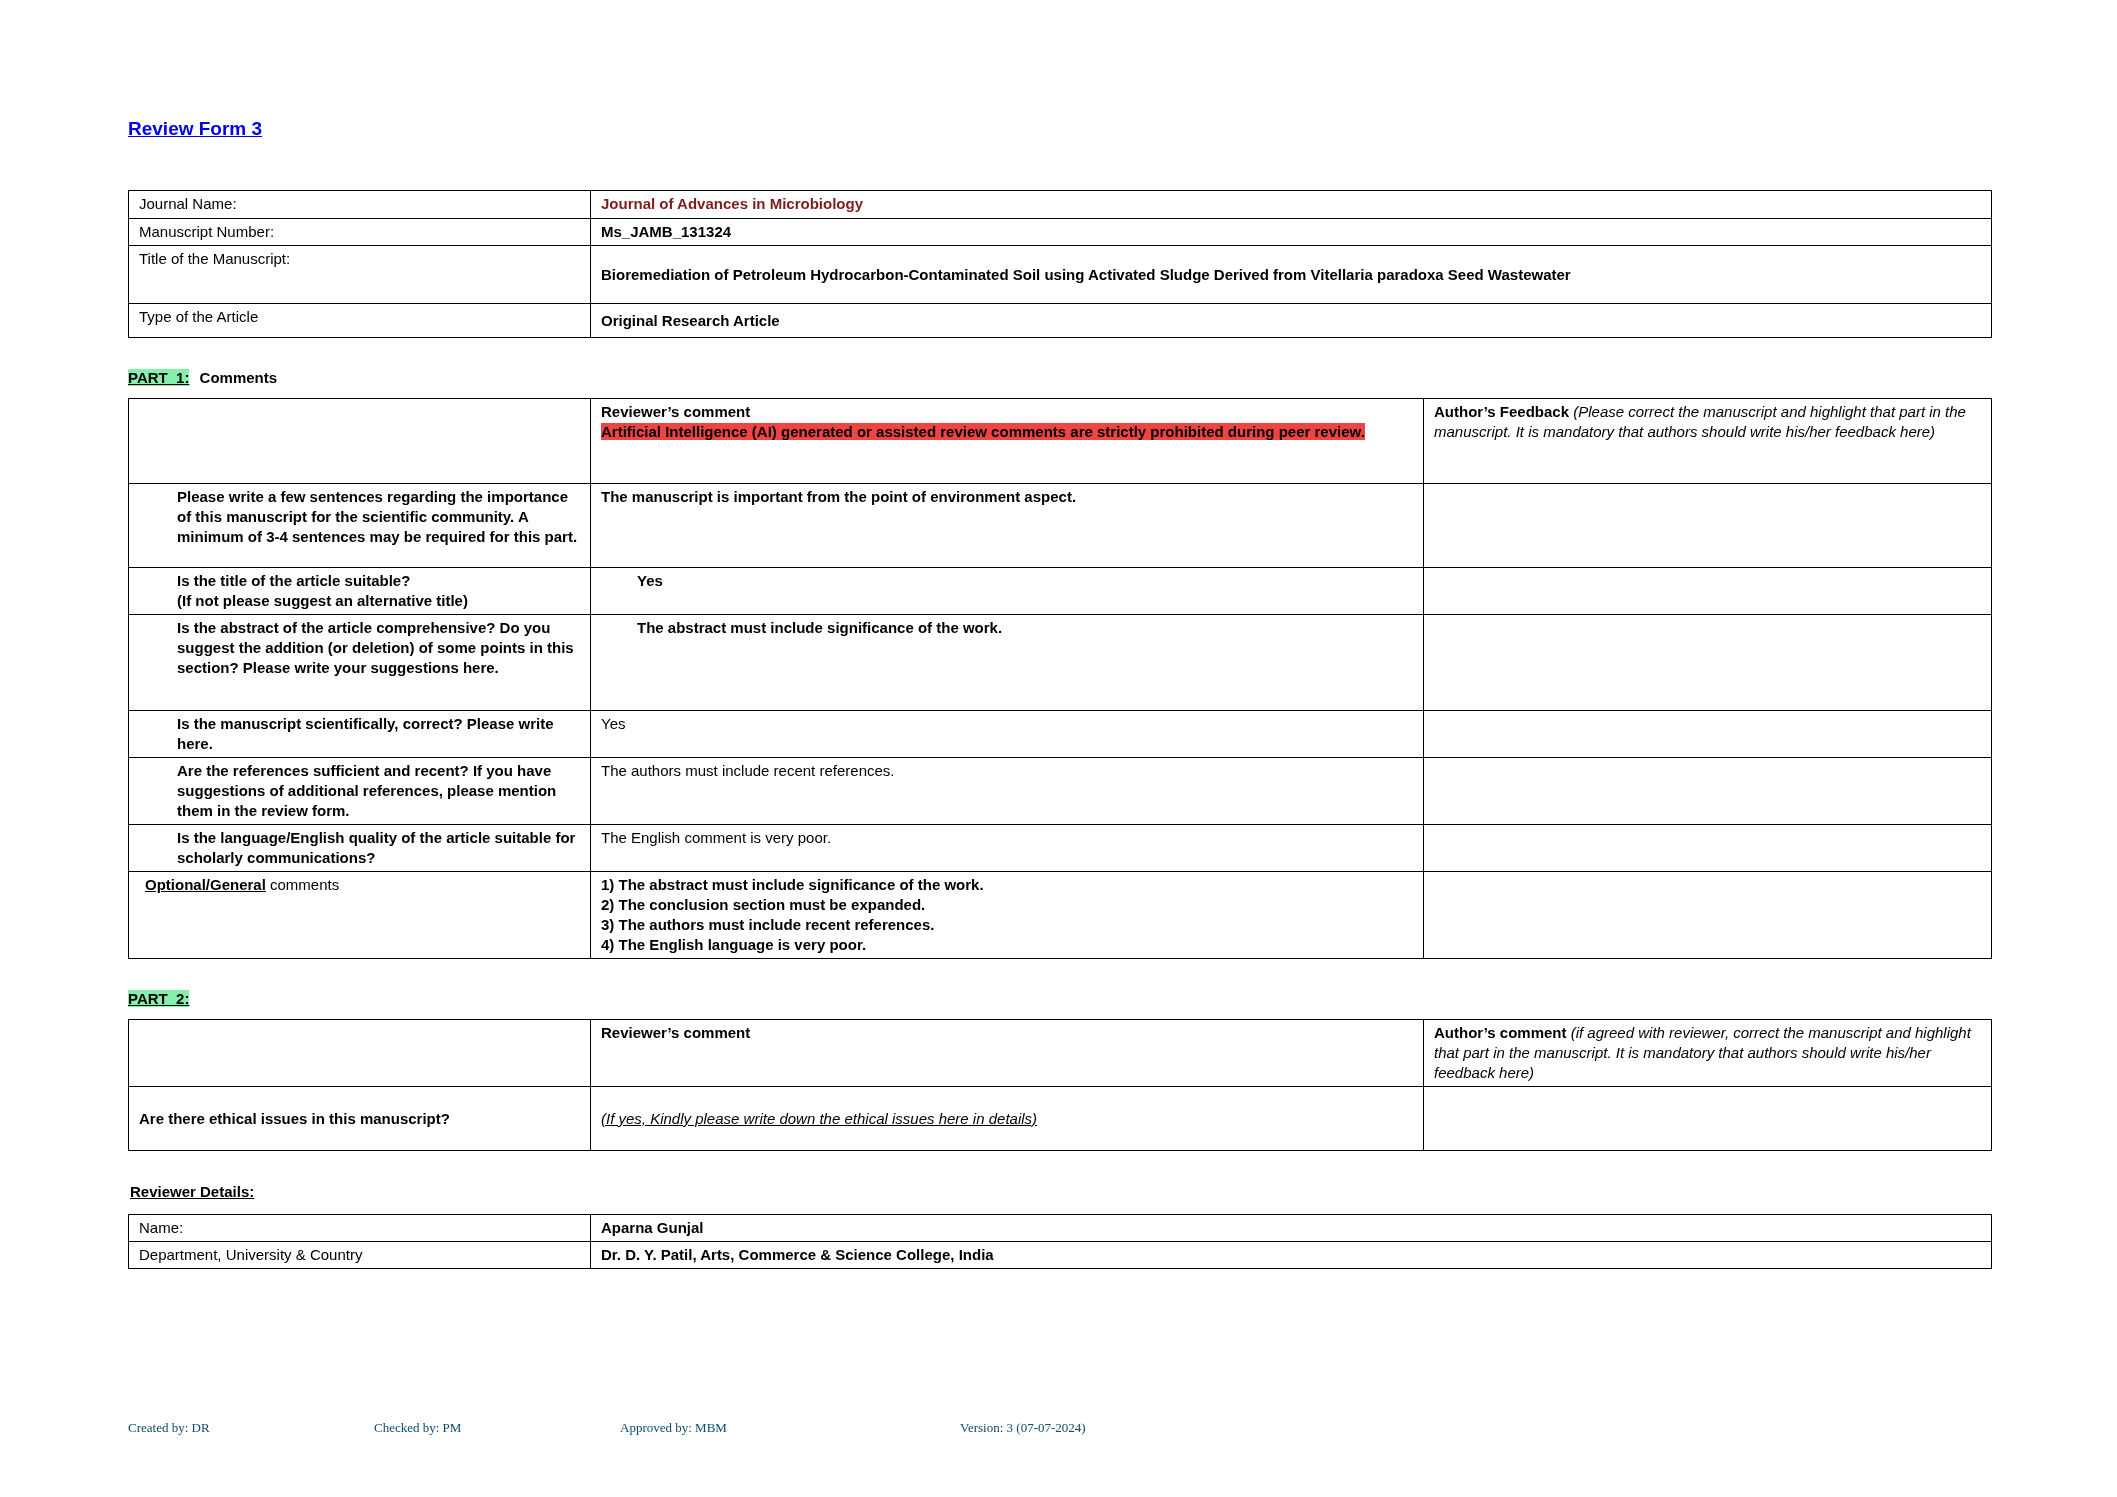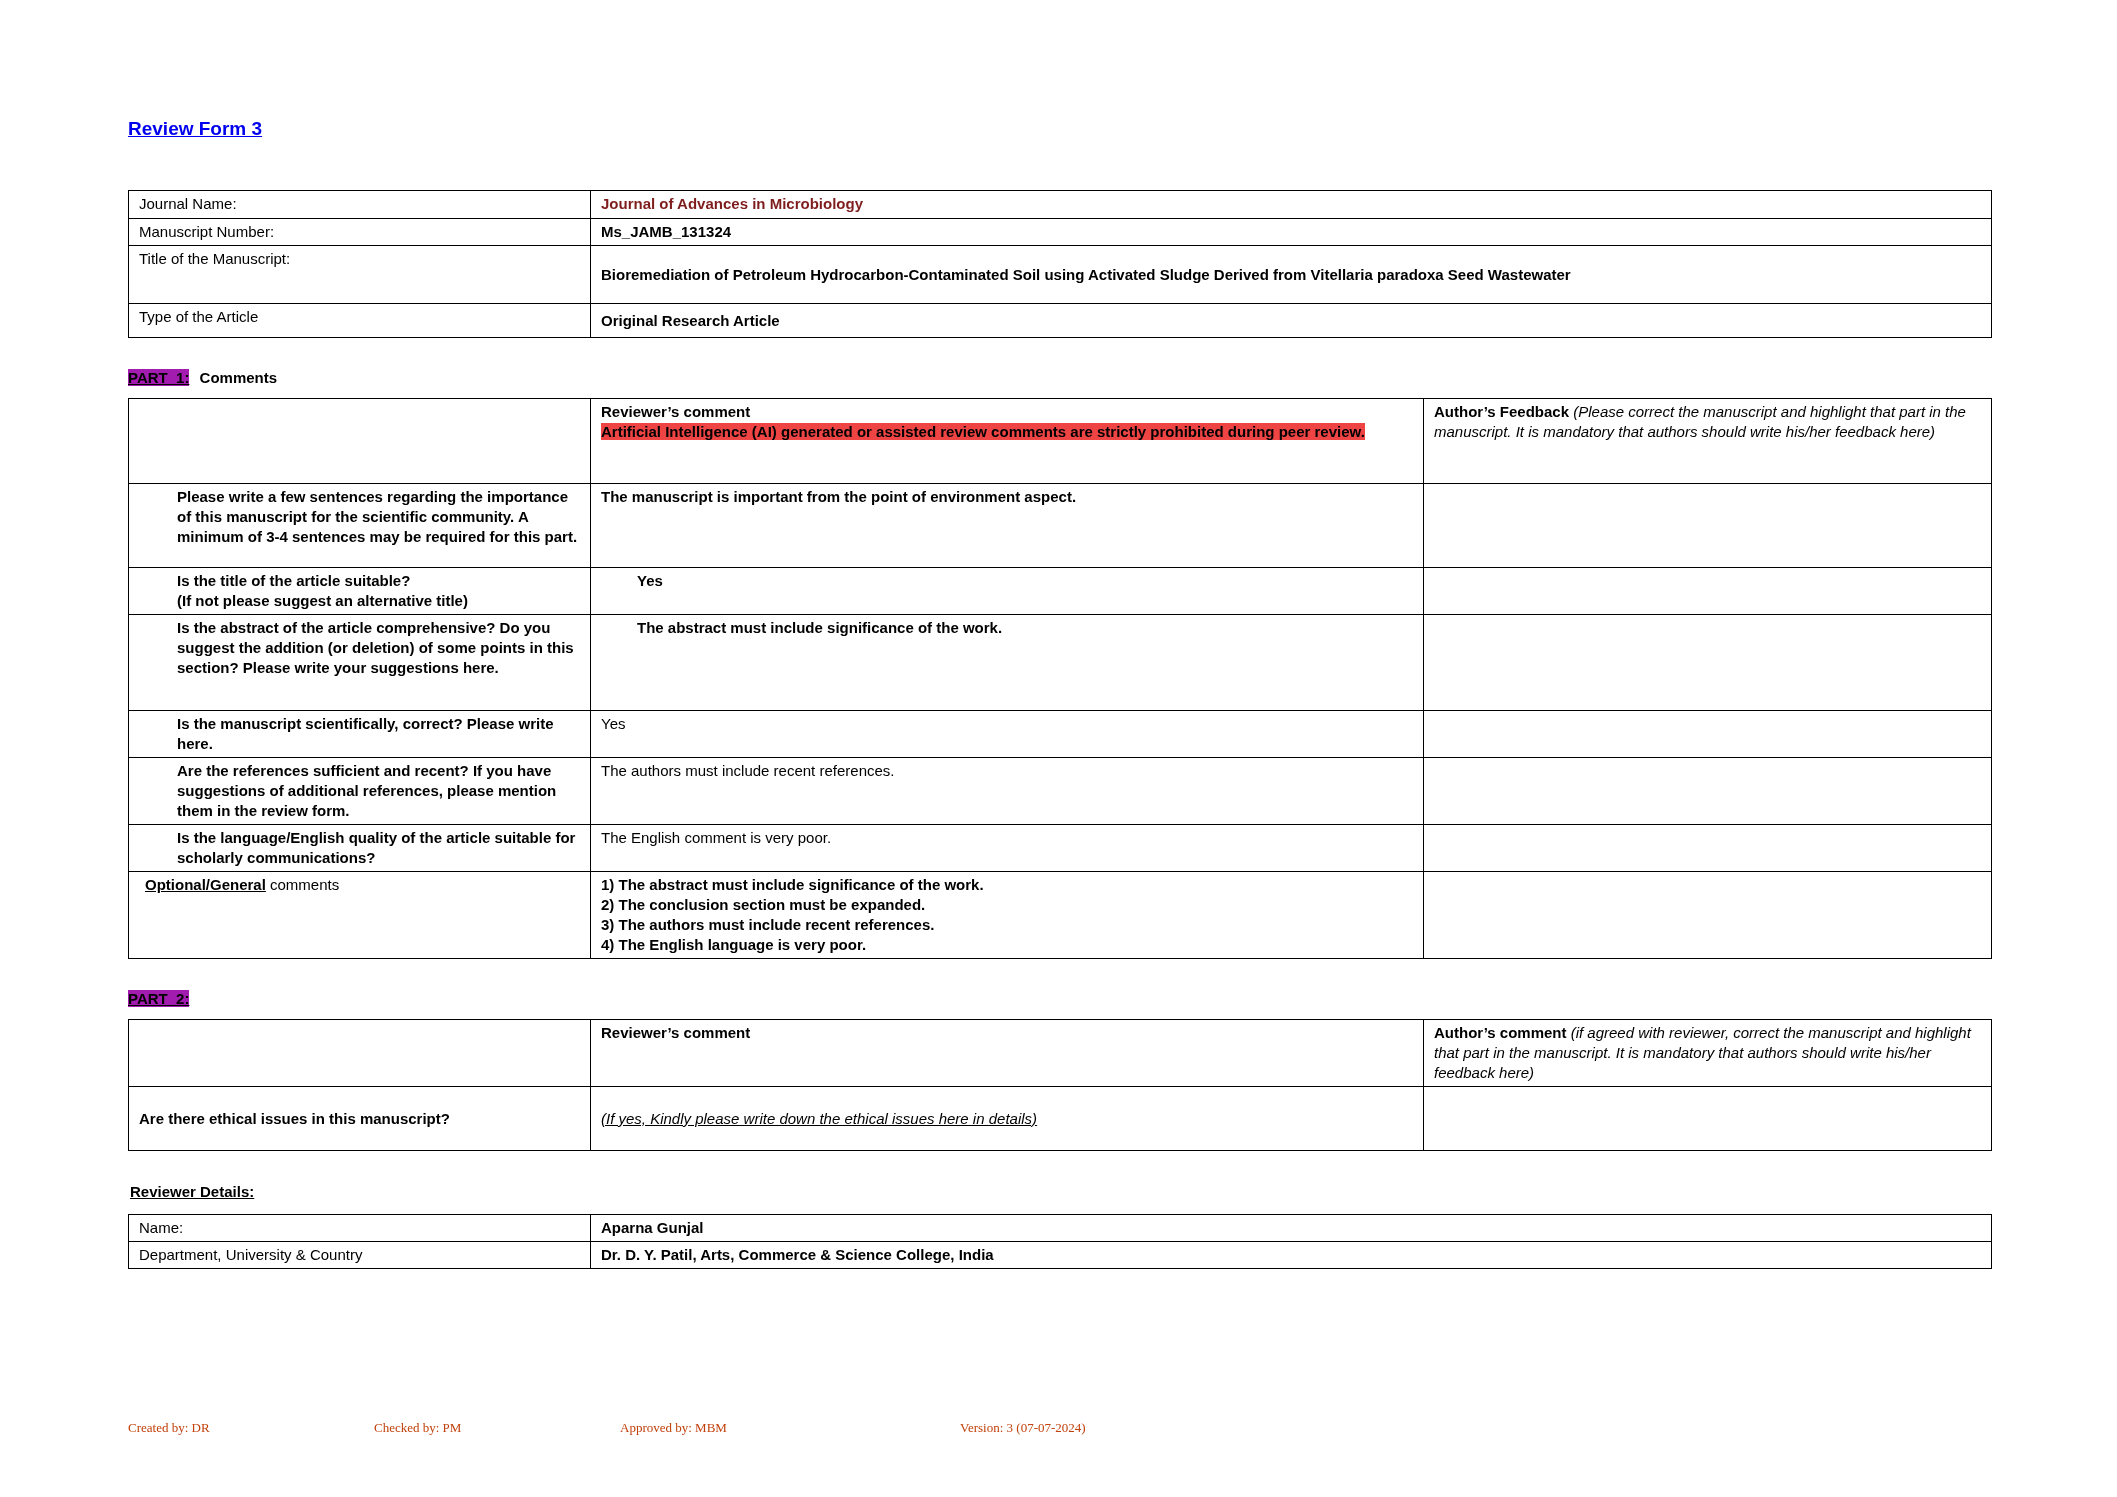--- a/index.html
+++ b/index.html
@@ -16,21 +16,21 @@
   }
 
   table { border-collapse: collapse; table-layout: fixed; width: 1864px; }
   td {
     border: 1px solid #000; font-size: 15px; line-height: 20px;
     vertical-align: top; padding: 3px 10px; overflow: hidden;
   }
   .b { font-weight: bold; }
   .i { font-style: italic; }
   .u { text-decoration: underline; }
-  .hl { background: #a21caf; }
+  .hl { background: #86efac; }
   .pre { white-space: pre; }
 
   
   .info-tbl td.val { font-weight: bold; }
   .info-tbl .vmid { vertical-align: middle; }
   .journal-link { color: #7f1d1d; font-weight: bold; cursor: pointer; }
 
   
   .part-heading { margin: 31px 0 12px 0; font-size: 15px; font-weight: bold; }
   .part-heading .gap { display: inline-block; width: 6px; }
@@ -40,21 +40,21 @@
   .parts-tbl td.optional-lbl { padding-left: 16px; font-weight: normal; }
   .parts-tbl td.cmt.ind { padding-left: 46px; }
   .parts-tbl td.cmt.bold { font-weight: bold; }
   .warning-text { background: #ef4444; font-weight: bold; }
   .vmid { vertical-align: middle; }
 
   .section-heading { margin: 32px 0 14px 2px; font-size: 15px; font-weight: bold; text-decoration: underline; }
 
   .footer-item {
     position: absolute; top: 1420px; font-size: 13px;
-    font-family: "Liberation Serif", serif; color: #c2410c;
+    font-family: "Liberation Serif", serif; color: #0c4a6e;
   }
   .f1 { left: 128px; } .f2 { left: 374px; } .f3 { left: 620px; } .f4 { left: 960px; }
 </style>
 </head>
 <body>
 
 <div class="page">
 
   <h1 class="doc-title">Review Form 3</h1>
 

